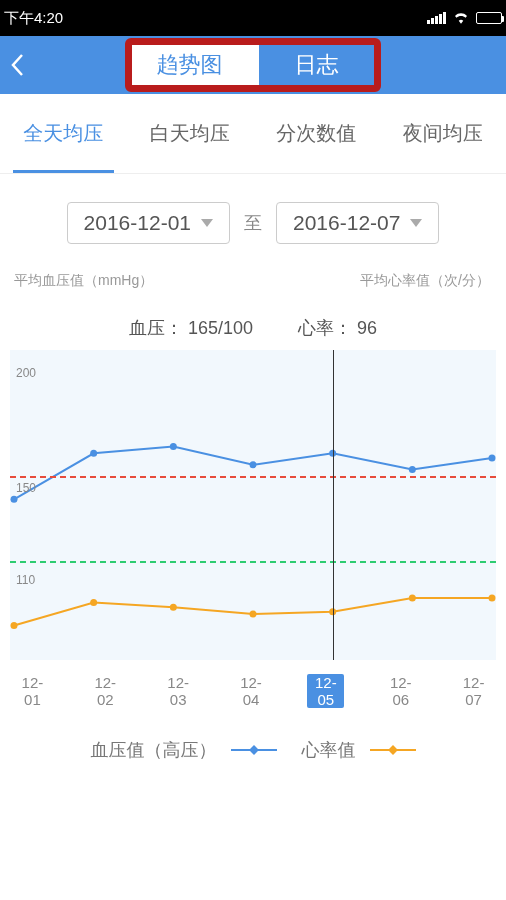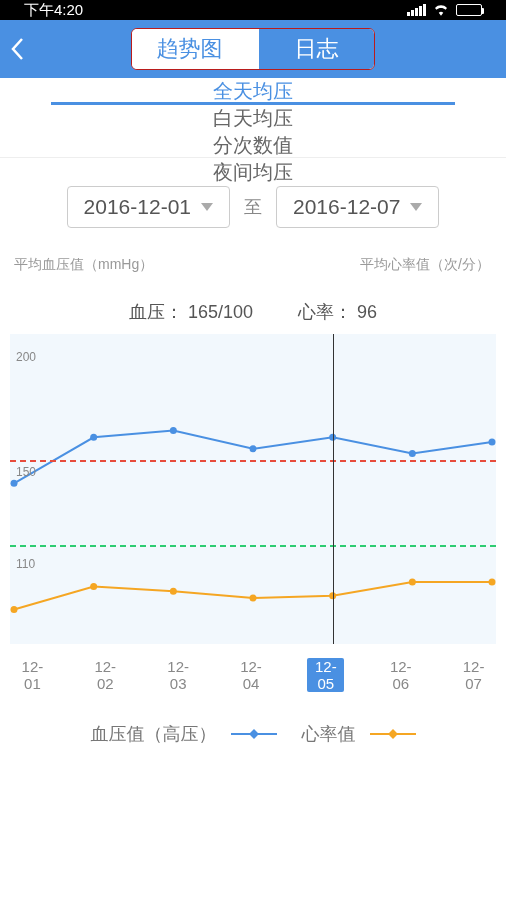--- a/index.html
+++ b/index.html
@@ -5,27 +5,27 @@
 * { margin: 0; padding: 0; box-sizing: border-box; }
 body {
   width: 506px;
   height: 900px;
   font-family: -apple-system, "PingFang SC", "Helvetica Neue", Arial, sans-serif;
   background: #ffffff;
   position: relative;
   overflow: hidden;
 }
 .status-bar {
-  height: 20px;
+  height: 36px;
   background: #000;
   color: #fff;
   display: flex;
   justify-content: space-between;
   align-items: center;
-  padding: 0 24px;
+  padding: 0 4px;
   font-size: 15px;
 }
 .status-right { display: flex; align-items: center; gap: 6px; }
 .signal-bars { display: inline-flex; align-items: flex-end; gap: 1px; }
 .signal-bars span { width: 3px; background: #fff; display: inline-block; }
 .signal-bars span:nth-child(1){height:4px}
 .signal-bars span:nth-child(2){height:6px}
 .signal-bars span:nth-child(3){height:8px}
 .signal-bars span:nth-child(4){height:10px}
 .signal-bars span:nth-child(5){height:12px}
@@ -42,42 +42,41 @@
   padding: 0 10px;
   position: relative;
 }
 .back-btn { color: #fff; width: 40px; display: flex; align-items: center; }
 .back-btn svg { width: 14px; height: 24px; }
 .seg-control {
   position: absolute;
   left: 50%;
   transform: translateX(-50%);
   display: flex;
-  border: 1px solid #b91c1c;
+  border: 7px solid #b91c1c;
   border-radius: 6px;
   overflow: hidden;
   background: #fff;
   gap: 12px;
 }
 .seg-btn {
   min-width: 115px;
   height: 40px;
   display: flex;
   align-items: center;
   justify-content: center;
   font-size: 22px;
 }
 .seg-btn.active { background: #fff; color: #4a90e2; }
 .seg-btn.inactive { background: #4a90e2; color: #fff; }
 
 .sub-tabs {
   display: flex;
   height: 80px;
   border-bottom: 1px solid #eee;
-  flex-direction: column;
 }
 .sub-tab {
   flex: 1;
   display: flex;
   align-items: center;
   justify-content: center;
   font-size: 20px;
   color: #666;
   position: relative;
 }

